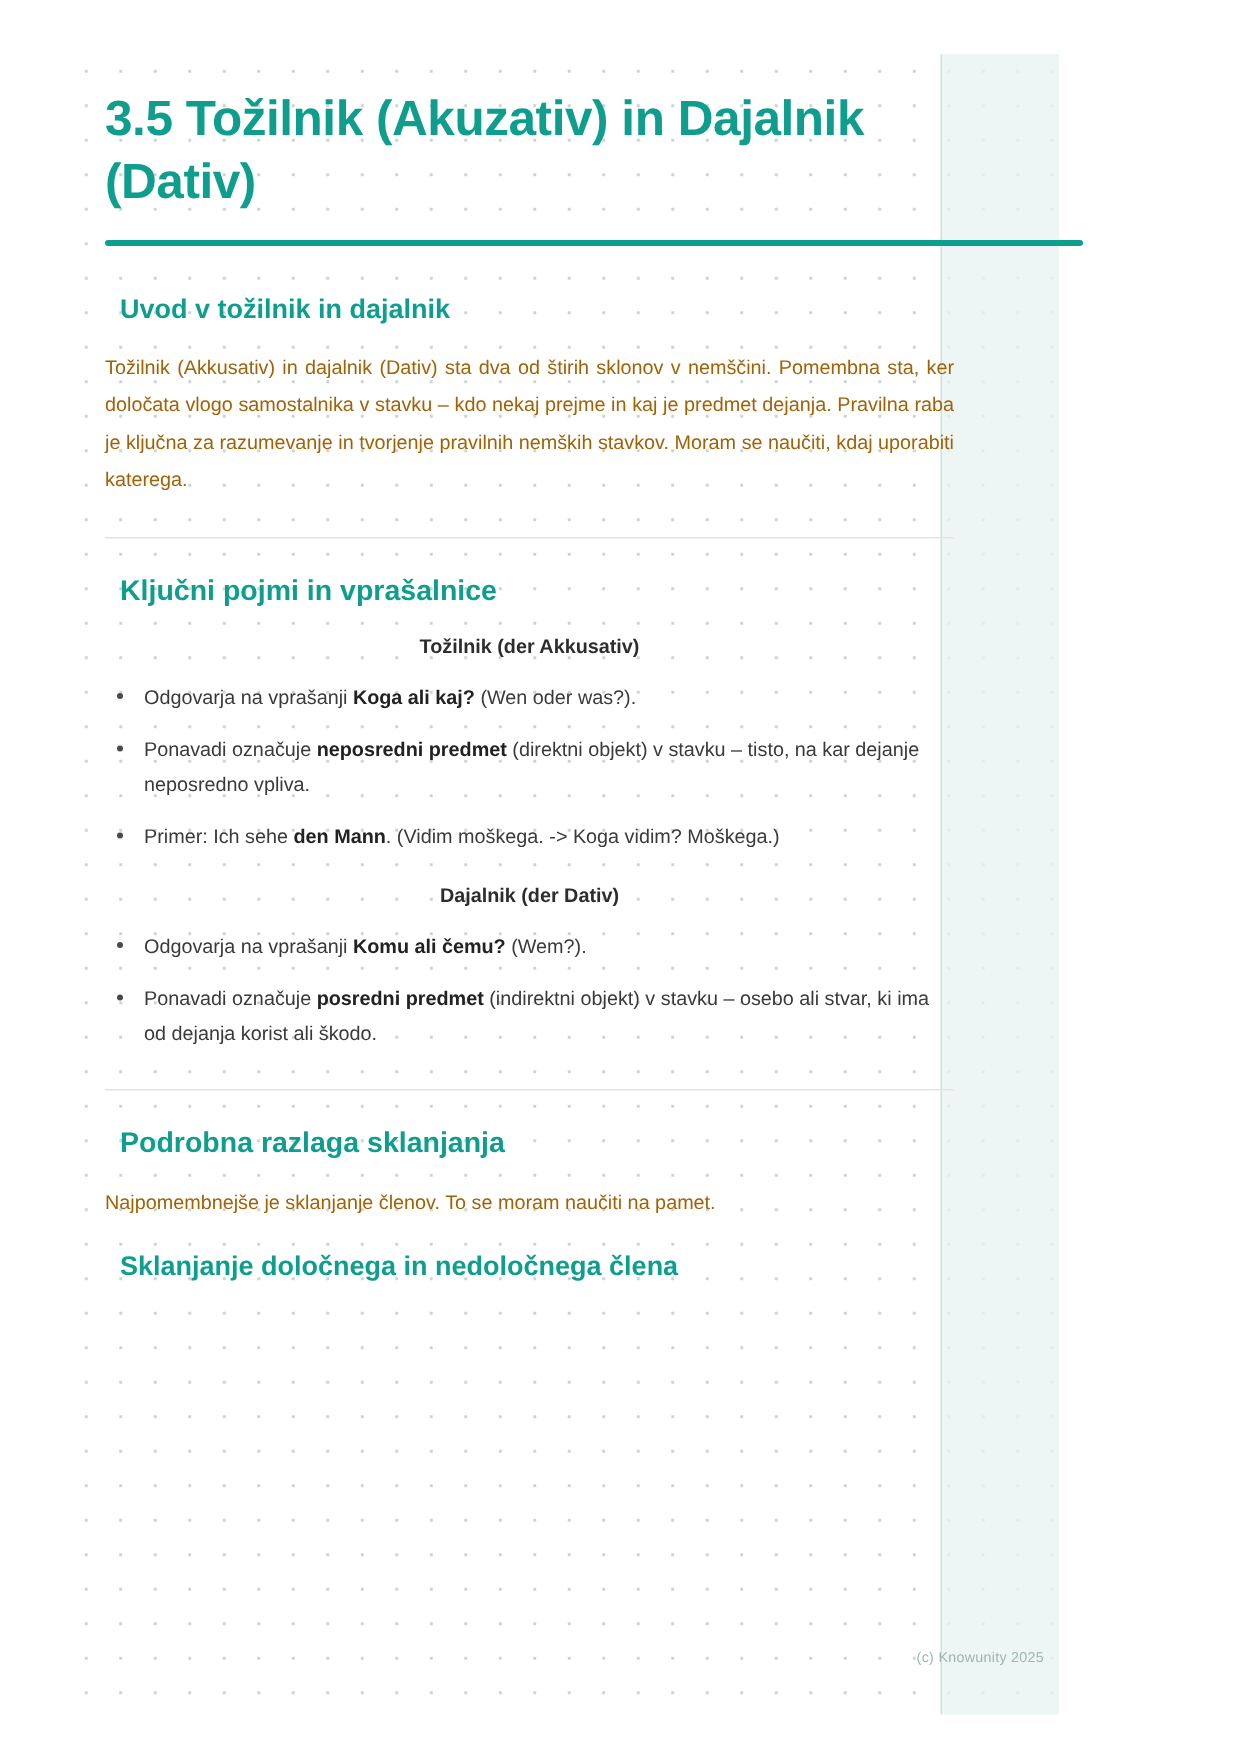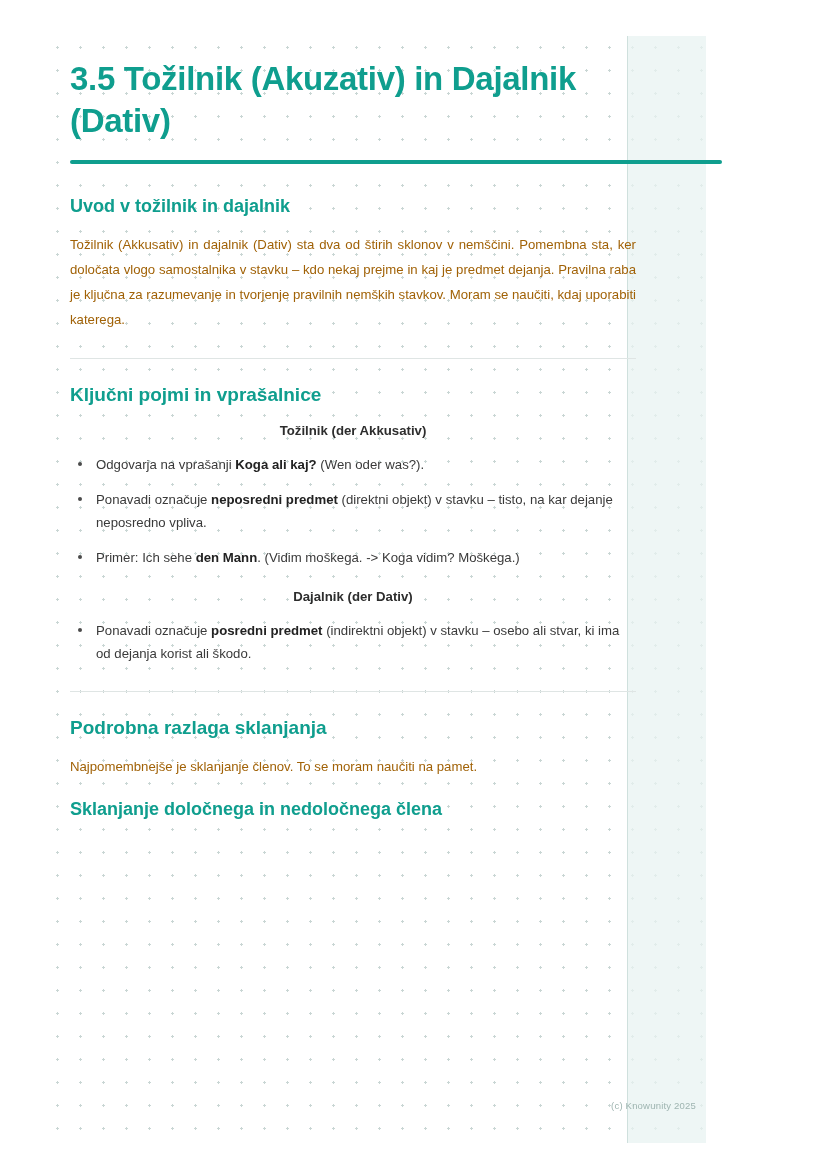--- a/index.html
+++ b/index.html
@@ -70,21 +70,21 @@
     background: #0f9e8e;
     width: 652px;
     margin: 0 0 30px 0;
     border-radius: 2px;
   }
   h2.sec {
     font-size: 18px;
     line-height: 24px;
     color: #0f9e8e;
     font-weight: bold;
-    margin: 0 0 14px 0;
+    margin: 0 0 14px 10px;
   }
   h2.sec.big {
     font-size: 19px;
   }
   p.para {
     font-size: 13.2px;
     line-height: 25px;
     color: #a16207;
     margin: 0 0 8px 0;
     text-align: justify;
@@ -172,20 +172,21 @@
 
     <h3 class="subhead">Tožilnik (der Akkusativ)</h3>
     <ul class="bullets">
       <li><span>Odgovarja na vprašanji </span><b>Koga ali kaj?</b><span> (Wen oder was?).</span></li>
       <li><span>Ponavadi označuje </span><b>neposredni predmet</b><span> (direktni objekt) v stavku – tisto, na kar dejanje neposredno vpliva.</span></li>
       <li><span>Primer: Ich sehe </span><b>den Mann</b><span>. (Vidim moškega. -&gt; Koga vidim? Moškega.)</span></li>
     </ul>
 
     <h3 class="subhead">Dajalnik (der Dativ)</h3>
     <ul class="bullets">
+      <li><span>Odgovarja na vprašanji </span><b>Komu ali čemu?</b><span> (Wem?).</span></li>
       <li><span>Ponavadi označuje </span><b>posredni predmet</b><span> (indirektni objekt) v stavku – osebo ali stvar, ki ima od dejanja korist ali škodo.</span></li>
     </ul>
 
 
     <hr class="hr">
 
     <h2 class="sec big">Podrobna razlaga sklanjanja</h2>
     <p class="para">Najpomembnejše je sklanjanje členov. To se moram naučiti na pamet.</p>
     <div class="spacer-sm"></div>
     <h2 class="sec">Sklanjanje določnega in nedoločnega člena</h2>

